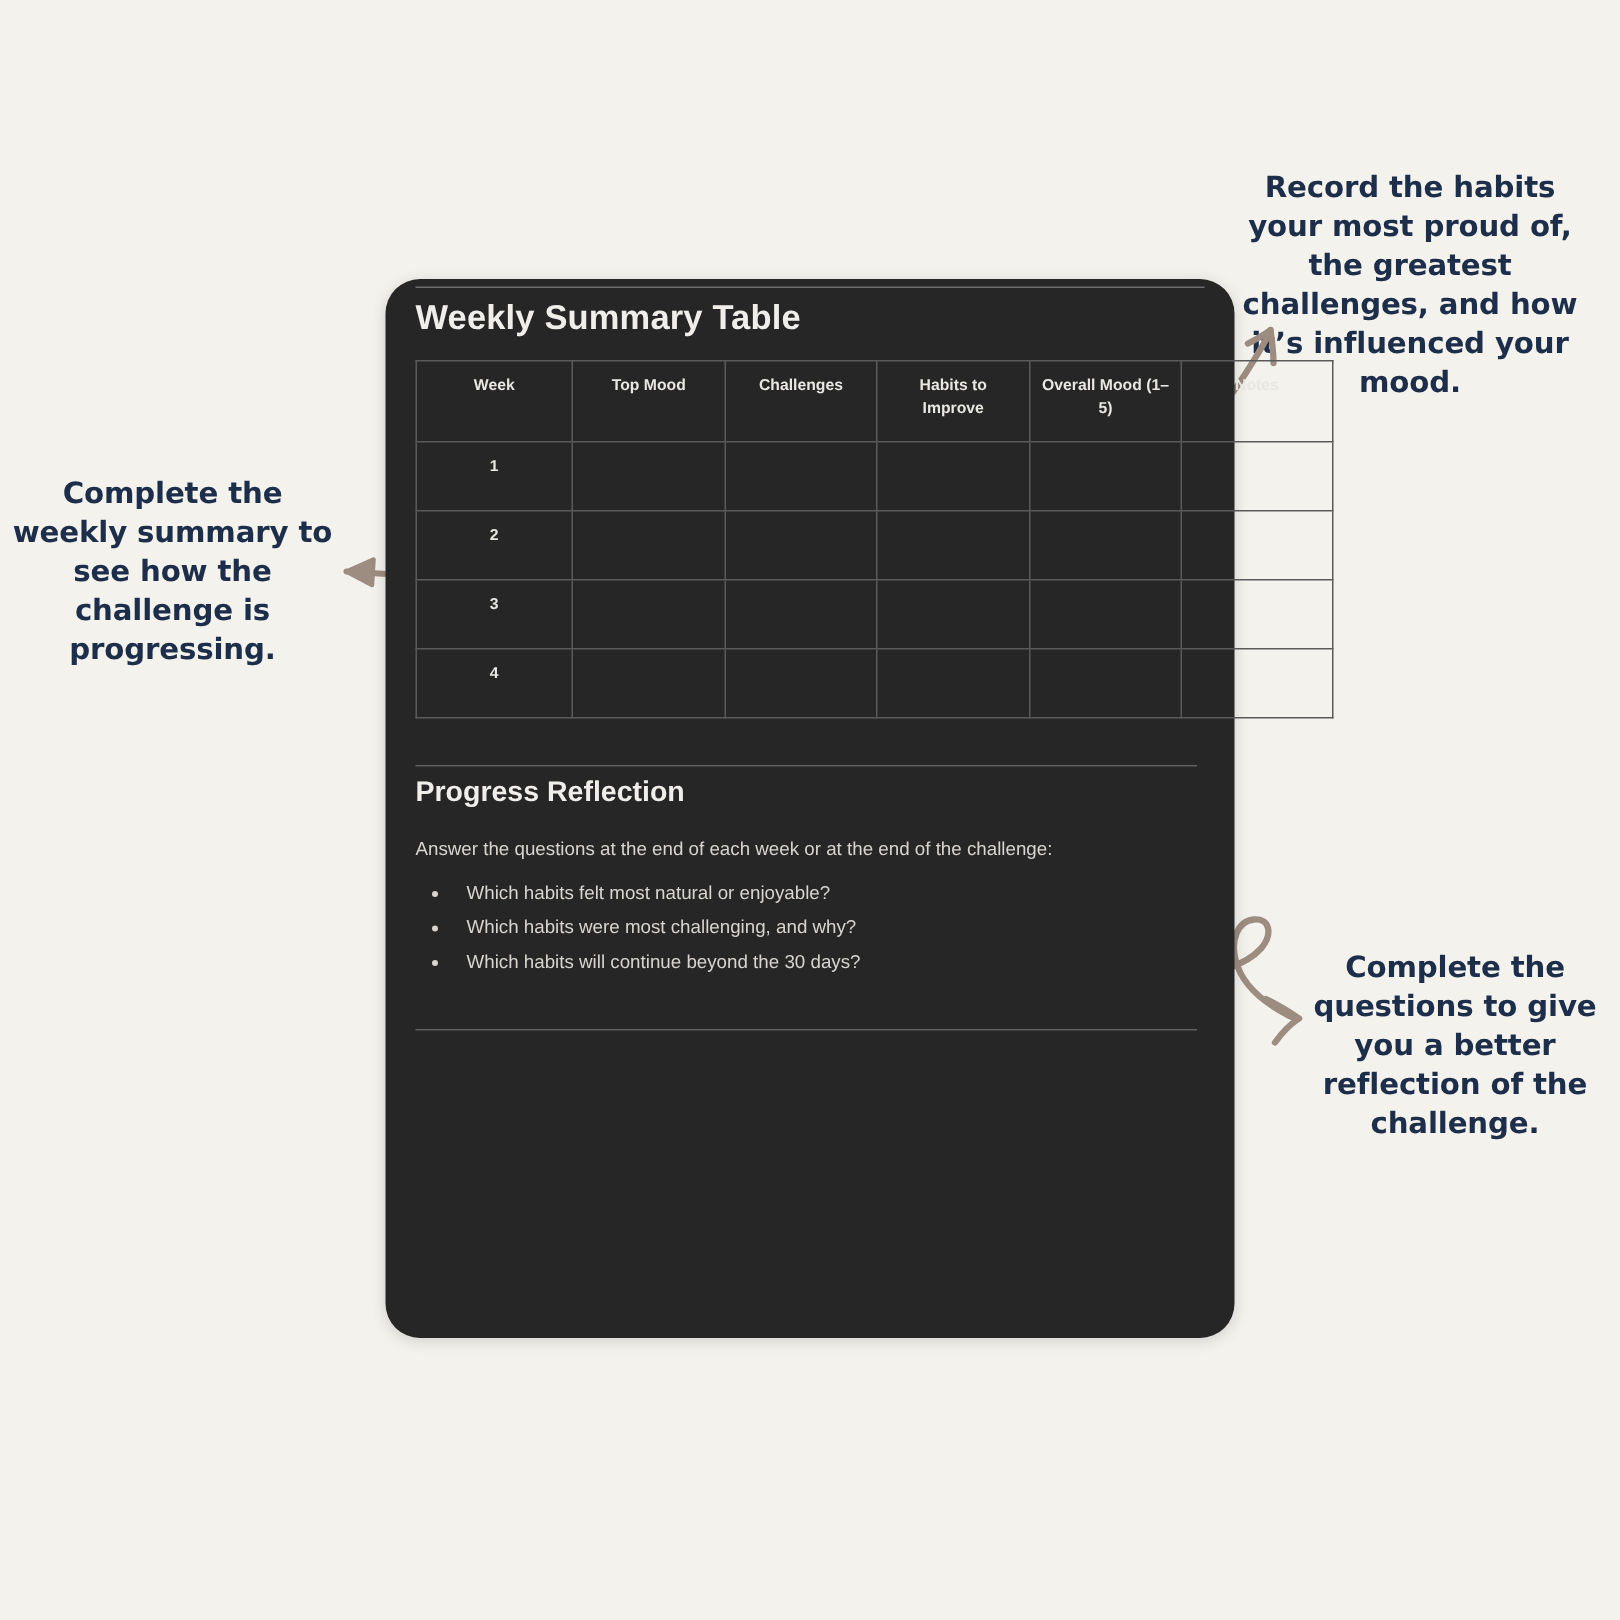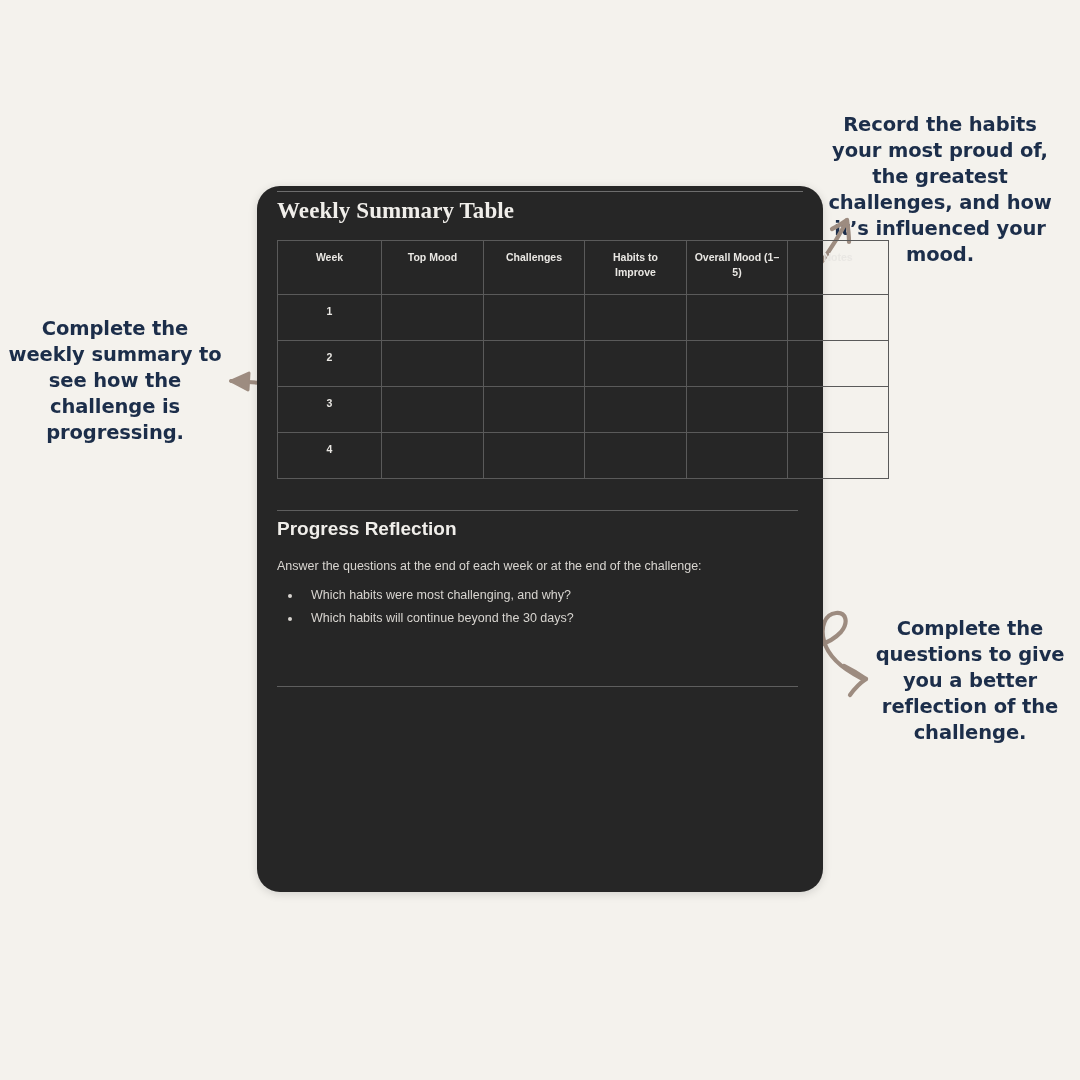--- a/index.html
+++ b/index.html
@@ -32,21 +32,21 @@
     text-align: center;
   }
   #callout-left {
     left: 4px;
     top: 316px;
     width: 222px;
     text-align: center;
   }
   #callout-bottom-right {
     left: 872px;
-    top: 616px;
+    top: 632px;
     width: 196px;
     text-align: center;
   }
 
   
   .arrow-svg {
     position: absolute;
     overflow: visible;
     pointer-events: none;
   }
@@ -76,21 +76,20 @@
   }
 
   #page-title {
     position: absolute;
     left: 277px;
     top: 198px;
     font-size: 23px;
     font-weight: 700;
     color: #f0eeea;
     letter-spacing: 0.1px;
-    font-family: Liberation Serif, serif;
   }
 
   
   #summary-table {
     position: absolute;
     left: 277px;
     top: 240px;
     width: 521px;
     border-collapse: collapse;
     table-layout: fixed;
@@ -265,20 +264,24 @@
 
 <div id="reflection-top-rule"></div>
 
 <div id="reflection-title">Progress Reflection</div>
 
 <div id="reflection-intro">Answer the questions at the end of each week or at the end of the challenge:</div>
 
 <ul id="reflection-list">
   <li>
     <span class="bullet-dot"></span>
+    <span>Which habits felt most natural or enjoyable?</span>
+  </li>
+  <li>
+    <span class="bullet-dot"></span>
     <span>Which habits were most challenging, and why?</span>
   </li>
   <li>
     <span class="bullet-dot"></span>
     <span>Which habits will continue beyond the 30 days?</span>
   </li>
 </ul>
 
 <div id="reflection-bottom-rule"></div>
 

